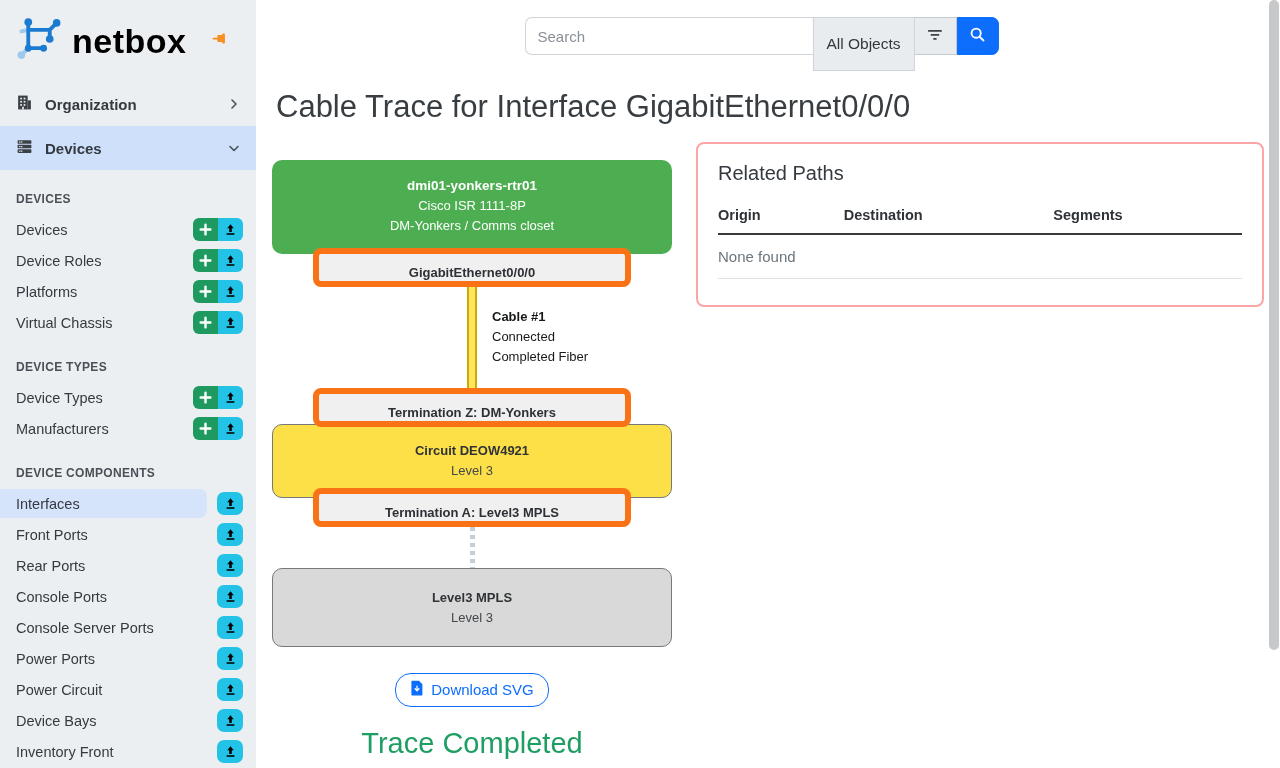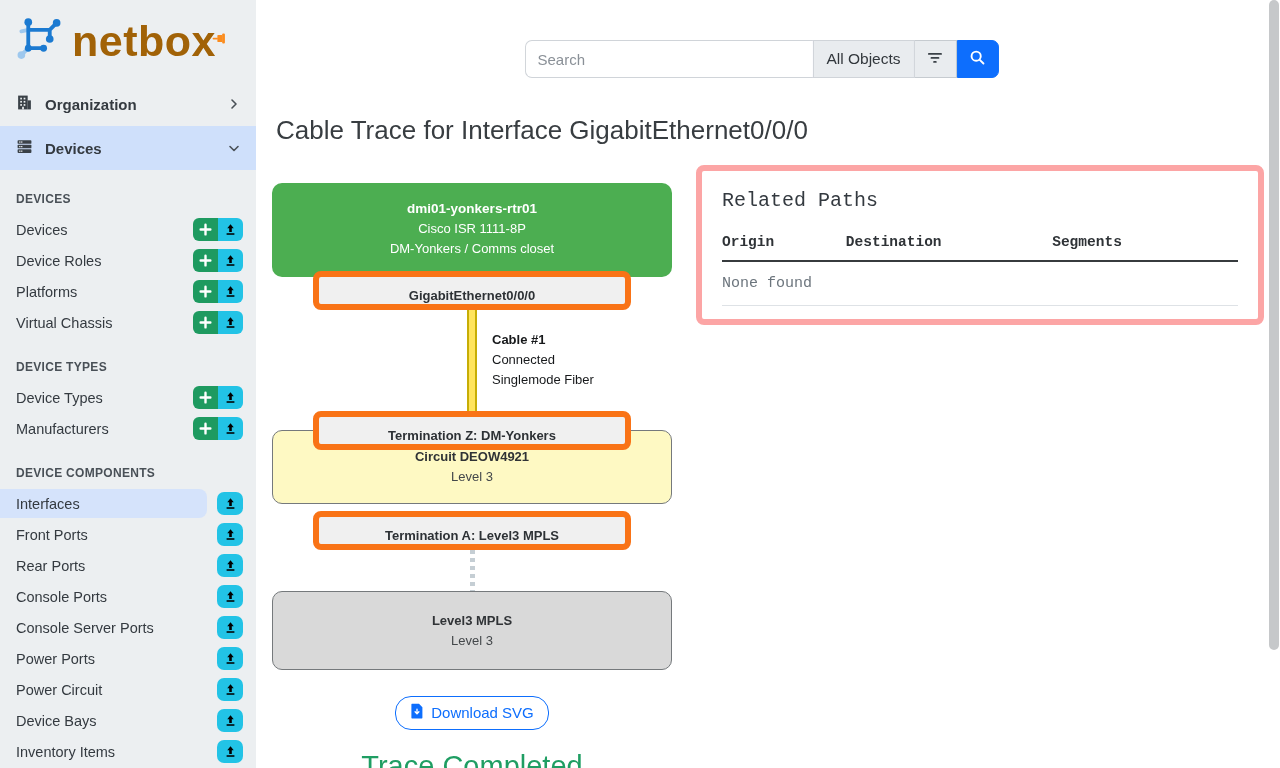--- a/index.html
+++ b/index.html
@@ -3,80 +3,80 @@
 <meta charset="utf-8">
 <style>
   * { margin:0; padding:0; box-sizing:border-box; }
   html,body { width:1280px; height:768px; overflow:hidden; font-family:"Liberation Sans", sans-serif; background:#fff; }
   body { display:flex; }
 
   
   .sidebar { width:256px; height:768px; background:#eceff1; flex:0 0 256px; overflow:hidden; }
   .side-header { height:82px; display:flex; align-items:center; padding:0 14px 0 14px; position:relative; }
   .brand { display:flex; align-items:center; gap:8px; }
-  .brand-word { font-size:43px; font-weight:600; color:#a16207; letter-spacing:0.5px; }
+  .brand-word { font-size:34px; font-weight:600; color:#000000; letter-spacing:0.5px; }
   .pin { position:absolute; right:28px; top:30px; }
   .nav-top { }
   .nav-item { height:44px; display:flex; align-items:center; padding:0 16px; cursor:pointer; }
   .nav-item .nv-label { font-size:15px; font-weight:700; color:#343a40; margin-left:12px; flex:1; }
   .nav-item.active { background:#cfe0fb; }
   .side-section { margin-top:16px; }
   .sec-title { padding:6px 16px 8px; font-size:12px; font-weight:700; color:#495057; letter-spacing:0.3px; }
   .side-row { height:31px; display:flex; align-items:center; padding:0 13px 0 0; position:relative; }
   .side-row .row-label { font-size:14.5px; color:#343a40; padding-left:16px; flex:1; cursor:pointer; }
   .side-row.active .row-hl { position:absolute; left:0; top:1px; height:29px; width:207px; background:#d5e3fb; border-radius:0 8px 8px 0; z-index:0; }
   .side-row .row-label, .side-row .btns { position:relative; z-index:1; }
   .btns { display:flex; }
   .sbtn { width:25px; height:23px; border:none; display:flex; align-items:center; justify-content:center; cursor:pointer; padding:0; }
   .sbtn.add { background:#1e9a60; border-radius:6px 0 0 6px; }
   .sbtn.imp { background:#22c3e6; border-radius:0 6px 6px 0; }
   .sbtn.imp.solo { border-radius:7px; width:26px; }
   .chev { color:#495057; display:flex; }
 
   
   .main { flex:1; background:#fff; position:relative; height:768px; overflow:hidden; }
-  .topbar { height:71px; display:flex; align-items:flex-start; padding-top:23px; position:relative;margin-top:23px; }
+  .topbar { height:71px; display:flex; align-items:flex-start; padding-top:23px; position:relative; }
   .searchgroup { display:flex; position:absolute; left:50%; transform:translateX(-50%); top:17px; height:38px; }
   .search-input { width:288px; height:38px; border:1px solid #d0d4d9; border-right:none; border-radius:7px 0 0 7px; padding:0 12px; font-size:15px; color:#343a40; outline:none; }
   .search-input::placeholder { color:#8a9097; }
-  .scope { height:38px; background:#e9ecef; border:1px solid #d0d4d9; display:flex; align-items:center; padding:0 13px; font-size:15.5px; color:#32373c; cursor:pointer; }
+  .scope { height:54px; background:#e9ecef; border:1px solid #d0d4d9; display:flex; align-items:center; padding:0 13px; font-size:15.5px; color:#32373c; cursor:pointer; }
   .filterbtn { width:42px; height:38px; background:#e9ecef; border:1px solid #c6cbd0; border-left:none; display:flex; align-items:center; justify-content:center; cursor:pointer; }
   .gobtn { width:42px; height:38px; background:#0d6efd; border:1px solid #0d6efd; border-radius:0 7px 7px 0; display:flex; align-items:center; justify-content:center; cursor:pointer; }
   .userbtn { position:absolute; right:10px; top:17px; height:38px; border:1px solid #707880; border-radius:7px; background:#fff; display:flex; align-items:center; gap:7px; padding:0 12px; font-size:15px; color:#5a6268; cursor:pointer; }
   .caret { width:0; height:0; border-left:5px solid transparent; border-right:5px solid transparent; border-top:5px solid #5a6268; }
 
-  .page-title { font-size:26px; font-weight:400; color:#383d41; margin:16px 0 0 20px; line-height:40px; }
+  .page-title { font-size:31px; font-weight:400; color:#383d41; margin:16px 0 0 20px; line-height:40px; }
 
   .content { display:flex; margin-top:15px; padding-left:16px; }
   .trace-col { width:400px; flex:0 0 400px; margin-top:18px; }
   .diagram { position:relative; width:400px; height:487px; }
   .node { position:absolute; text-align:center; border-radius:10px; }
   .node .nm { font-weight:700; font-size:13.5px; }
   .node .sub { font-size:13px; }
   .node-device { left:0; top:0; width:400px; height:94px; background:#4cae51; color:#fff; padding-top:16px; z-index:2; }
   .node-device .nm, .node-device .sub { line-height:20px; }
   .smallbox { position:absolute; left:41px; width:318px; height:39px; background:#f0f0f0; border:6px solid #f97316; border-radius:8px; z-index:3; text-align:center; line-height:37px; font-size:13px; font-weight:700; color:#2d3135; }
   .box-iface { top:88px; }
   .box-termz { top:228px; }
   .box-terma { top:328px; }
   .bigbox { position:absolute; left:0; width:400px; border:1px solid #75797c; border-radius:10px; z-index:2; text-align:center; color:#303336; }
-  .box-circuit { top:247px; height:74px; background:#fef9c3; padding-top:16px; }
+  .box-circuit { top:264px; height:74px; background:#fde047; padding-top:16px; }
   .box-farend { top:408px; height:79px; background:#d9d9d9; padding-top:19px; }
   .bigbox .nm { font-size:13px; line-height:20px; }
   .bigbox .sub { color:#44484b; line-height:20px; }
   .cable-line { position:absolute; left:195px; top:127px; width:10px; height:101px; background:#ffe45c; border-left:2px solid #c7ad05; border-right:2px solid #c7ad05; z-index:1; }
   .cable-info { position:absolute; left:220px; top:147px; text-align:left; font-size:13px; line-height:20px; color:#17191b; z-index:2; }
   .cable-info .cl { font-weight:700; }
   .dash-line { position:absolute; left:198px; top:367px; width:5px; height:41px; background:repeating-linear-gradient(to bottom,#c5ced4 0 4px, transparent 4px 8px); z-index:1; }
   .dl-btn { display:flex; align-items:center; gap:7px; margin:26px auto 0; padding:6px 14px 7px; background:#fff; border:1px solid #0d6efd; border-radius:16px; color:#0d6efd; font-size:15px; cursor:pointer; }
   .dl-wrap { display:flex; justify-content:center; }
   .trace-status { margin-top:20px; text-align:center; font-size:29px; color:#1f9e63; }
 
   
-  .card { flex:1; margin-left:24px; margin-right:3px; border:6px solid #fca5a5; border-radius:8px; padding:18px 20px 13px; align-self:flex-start; background:#fff;font-family:Liberation Mono, monospace; }
+  .card { flex:1; margin-left:24px; margin-right:3px; border:2px solid #fca5a5; border-radius:8px; padding:18px 20px 26px; align-self:flex-start; background:#fff; }
   .card-title { font-size:20px; font-weight:400; color:#343a40; }
   .rp-table { width:100%; border-collapse:collapse; margin-top:16px; }
   .rp-table th { text-align:left; font-size:14.5px; color:#2f3337; padding:6px 0 10px; border-bottom:2px solid #373b3e; }
   .rp-table td { font-size:15px; color:#6c757d; padding:13px 0; border-bottom:1px solid #dee2e6; }
   .col-origin { width:24%; } .col-dest { width:40%; } .col-seg { width:36%; }
 
   
   .scrollbar { width:13px; flex:0 0 13px; height:768px; background:#ffffff; position:relative; }
   .scroll-thumb { position:absolute; top:0; left:1.5px; width:10px; height:650px; background:#c6c8ca; border-radius:6px; }
 </style>
@@ -357,21 +357,21 @@
       <span class="btns">
           <button class="sbtn imp solo">
             <svg width="13" height="13" viewBox="0 0 16 16">
               <path d="M8 1.5L12 6.5H9.6V11H6.4V6.5H4Z" fill="#000"></path>
               <rect x="3.2" y="12.6" width="9.6" height="1.9" fill="#000"></rect>
             </svg>
           </button>
         </span>
     </div>
     <div class="side-row">
-      <span class="row-label">Inventory Items</span>
+      <span class="row-label">Inventory Front</span>
       <span class="btns">
           <button class="sbtn imp solo">
             <svg width="13" height="13" viewBox="0 0 16 16">
               <path d="M8 1.5L12 6.5H9.6V11H6.4V6.5H4Z" fill="#000"></path>
               <rect x="3.2" y="12.6" width="9.6" height="1.9" fill="#000"></rect>
             </svg>
           </button>
         </span>
     </div>
   </div>
@@ -415,21 +415,21 @@
         <div class="node node-device">
           <div class="nm">dmi01-yonkers-rtr01</div>
           <div class="sub">Cisco ISR 1111-8P</div>
           <div class="sub">DM-Yonkers / Comms closet</div>
         </div>
         <div class="smallbox box-iface">GigabitEthernet0/0/0</div>
         <div class="cable-line"></div>
         <div class="cable-info">
           <div class="cl">Cable #1</div>
           <div>Connected</div>
-          <div>Singlemode Fiber</div>
+          <div>Completed Fiber</div>
         </div>
         <div class="smallbox box-termz">Termination Z: DM-Yonkers</div>
         <div class="bigbox box-circuit">
           <div class="nm" style="font-weight:700">Circuit DEOW4921</div>
           <div class="nm sub">Level 3</div>
         </div>
         <div class="smallbox box-terma">Termination A: Level3 MPLS</div>
         <div class="dash-line"></div>
         <div class="bigbox box-farend">
           <div class="nm" style="font-weight:700">Level3 MPLS</div>

